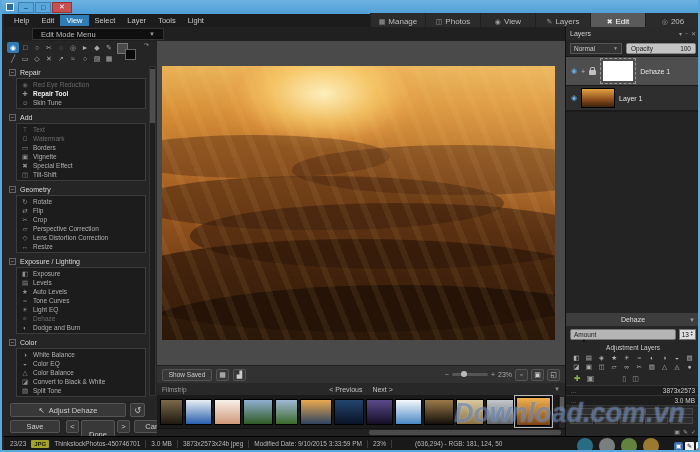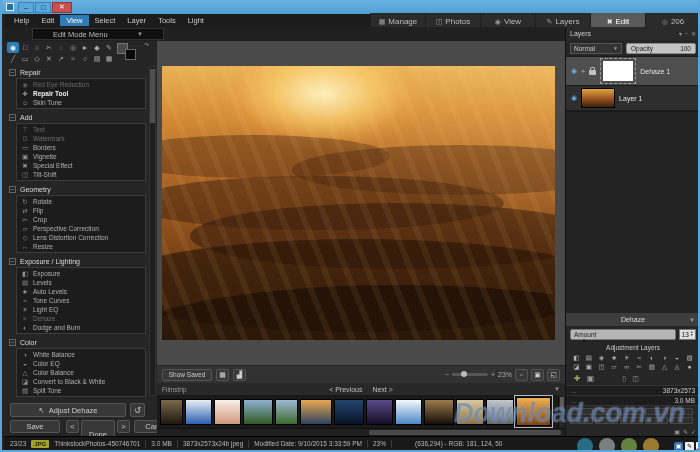--- a/index.html
+++ b/index.html
@@ -20,21 +20,21 @@
   .menu-item{font-size:7.5px;color:#c8c8c8;padding:1px 6px;cursor:default;}
   .menu-item.active{background:#2f7cb5;color:#fff;}
   #modetabs{left:368px;top:13px;width:330px;height:17px;background:#2b2b2b;display:flex;align-items:stretch;}
   .mode-tab{flex:1;display:flex;align-items:center;justify-content:center;gap:3px;color:#bdbdbd;font-size:8px;border-left:1px solid #1f1f1f;}
   .mode-tab .g{font-size:7px;color:#9a9a9a;}
   .mode-tab.active{background:#5a5a5a;color:#fff;}
   .mode-tab.active .g{color:#eee;}
   
   #row2{left:2px;top:27px;width:561px;height:14px;background:#202020;}
   #edit-mode-menu{position:absolute;left:28px;top:1px;width:132px;height:12px;background:#0f0f0f;border:1px solid #333;
-    color:#bbb;font-size:7.5px;display:flex;align-items:center;padding:0 20px;}
+    color:#bbb;font-size:7.5px;display:flex;align-items:center;padding:0 8px;}
   #edit-mode-menu .caret{margin-left:auto;font-size:6px;color:#999;}
   
   #sidebar{left:2px;top:41px;width:153px;height:357px;background:#252525;}
   #toolstrip{position:absolute;left:3px;top:1px;width:108px;}
   .tool-row{display:flex;height:11px;}
   .ts{width:12px;height:11px;display:flex;align-items:center;justify-content:center;font-size:7px;color:#a8a8a8;}
   .ts.sel{background:#2f7cb5;color:#fff;border-radius:2px;}
   #swatches{position:absolute;left:113px;top:2px;width:30px;height:20px;}
   #swatch-fg{position:absolute;left:0;top:0;width:11px;height:11px;background:#4a4a4a;border:1px solid #777;}
   #swatch-bg{position:absolute;left:8px;top:6px;width:11px;height:11px;background:#0a0a0a;border:1px solid #666;}

